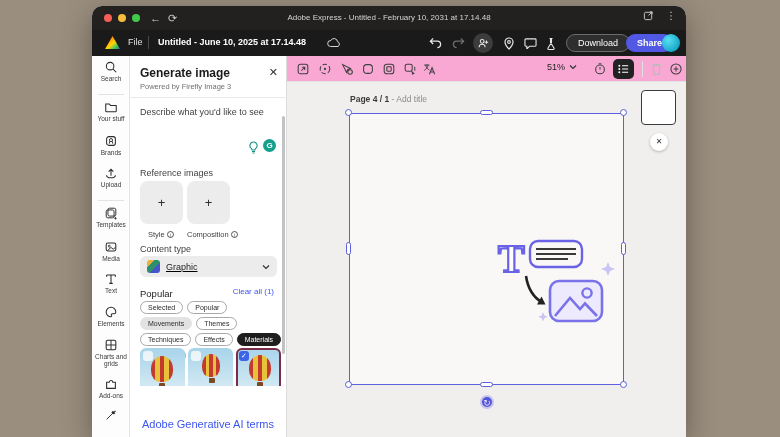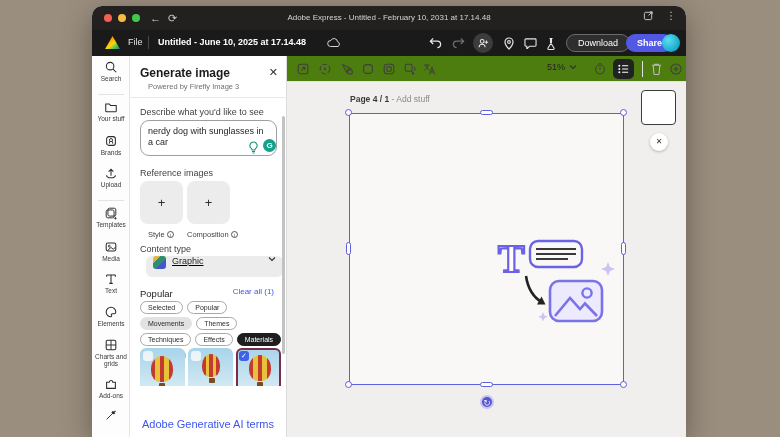--- a/index.html
+++ b/index.html
@@ -39,35 +39,35 @@
   .side-item { position:absolute; left:0; width:38px; display:flex; flex-direction:column;
                align-items:center; gap:1px; cursor:pointer; }
   .side-item span { font-size:6.5px; color:#3a3a3a; text-align:center; line-height:7px; }
   .side-div { position:absolute; left:6px; width:26px; height:1px; background:#e3e3e3; }
 
   
   .panel { position:absolute; left:38px; top:50px; width:157px; height:381px; background:#fff;
            border-right:1px solid #dcdcdc; }
   .p-title { position:absolute; left:10px; top:10px; font-size:12px; font-weight:bold; color:#1b1b1b; }
   .p-close { position:absolute; right:8px; top:10px; font-size:11px; color:#2e2e2e; cursor:pointer; }
-  .p-sub { position:absolute; left:18px; top:26px; font-size:7.5px; color:#707070; }
+  .p-sub { position:absolute; left:10px; top:26px; font-size:7.5px; color:#707070; }
   .p-div { position:absolute; left:0; top:41px; width:157px; height:1px; background:#e8e8e8; }
   .p-label { position:absolute; left:10px; font-size:9px; color:#3f3f3f; }
   .prompt { position:absolute; left:10px; top:64px; width:137px; height:36px; border:1px solid #9f9f9f;
             border-radius:9px; font-size:9px; color:#1f1f1f; padding:5px 7px; line-height:11px; background:#fff; }
   .bulb { position:absolute; left:118px; top:84px; }
   .gram { position:absolute; left:133px; top:83px; width:13px; height:13px; border-radius:50%;
           background:#15a08b; color:#fff; font-size:8px; font-weight:bold; text-align:center; line-height:13px; }
   .ref-tile { position:absolute; top:125px; width:43px; height:43px; background:#ececec; border-radius:8px;
               display:flex; align-items:center; justify-content:center; font-size:13px; color:#2e2e2e; cursor:pointer; }
   .ref-cap { position:absolute; top:174px; font-size:7.5px; color:#3f3f3f; display:flex; gap:2px; align-items:center; }
   .info-i { display:inline-block; width:7px; height:7px; border:0.8px solid #555; border-radius:50%;
             font-size:5px; line-height:7px; text-align:center; color:#555; }
-  .ctype { position:absolute; left:16px; top:200px; width:137px; height:21px; background:#ececec;
-           border-radius:6px; display:flex; align-items:flex-start; padding:0 7px; gap:6px; cursor:pointer;text-decoration:underline; }
+  .ctype { position:absolute; left:10px; top:200px; width:137px; height:21px; background:#ececec;
+           border-radius:6px; display:flex; align-items:center; padding:0 7px; gap:6px; cursor:pointer;text-decoration:underline; }
   .ctype .thumb-mini { width:13px; height:13px; border-radius:3px;
         background:linear-gradient(135deg,#e8b33c 0 30%,#2e8f6e 30% 60%,#4656c8 60%); }
   .ctype .cval { font-size:9px; color:#1f1f1f; flex:1; }
   .styles-head { position:absolute; left:10px; top:232px; font-size:9.5px; color:#1d1d1d; }
   .clear-all { position:absolute; right:12px; top:231px; font-size:8px; font-weight:normal; color:#3d55ec; cursor:pointer; }
   .chips { position:absolute; left:10px; top:245px; width:142px; display:flex; flex-wrap:wrap; gap:3px 4px; }
   .chip { height:13px; border-radius:7px; border:1px solid #a8a8a8; font-size:7px; color:#2c2c2c;
           display:flex; align-items:center; padding:0 7px; background:#fff; cursor:pointer; white-space:nowrap; }
   .chip.tonal { background:#e2e2e2; border-color:#e2e2e2; }
   .chip.filled { background:#1e1e1e; border-color:#1e1e1e; color:#fff; }
@@ -82,21 +82,21 @@
            background:rgba(255,255,255,.75); }
   .badge.checked { background:#3d63e6; color:#fff; font-size:7px; line-height:10px; text-align:center; }
   .p-footer { position:absolute; left:0; top:330px; width:156px; height:51px; background:#fff; }
   .gen-btn { position:absolute; left:10px; top:4px; width:137px; height:23px; border:none; border-radius:12px;
              background:#5258e4; color:#fff; font-size:10px; font-weight:bold; cursor:pointer;
              font-family:"Liberation Sans", sans-serif; }
   .terms { position:absolute; left:0; top:32px; width:156px; text-align:center; font-size:11px; color:#3d55ec; cursor:pointer; }
   .p-scroll { position:absolute; right:1px; top:60px; width:3px; height:238px; background:#c2c2c2; border-radius:2px; }
 
   
-  .canvas-tools { position:absolute; left:195px; top:50px; width:399px; height:26px; background:#4d7c0f;
+  .canvas-tools { position:absolute; left:195px; top:50px; width:399px; height:26px; background:#f9a8d4;
                   border-bottom:1px solid #e2e2e2; }
   .t-icon { position:absolute; top:5px; width:16px; height:16px; display:flex; align-items:center;
             justify-content:center; cursor:pointer; }
   .zoomctl { position:absolute; left:260px; top:6px; font-size:9px; color:#222; display:flex;
              align-items:center; gap:4px; cursor:pointer; }
   .dark-btn { position:absolute; left:326px; top:3px; width:21px; height:20px; background:#222;
               border-radius:5px; display:flex; align-items:center; justify-content:center; cursor:pointer; }
   .tools-sep { position:absolute; left:355px; top:5px; width:1px; height:16px; background:#e0e0e0; }
 
   .canvas-area { position:absolute; left:195px; top:76px; width:399px; height:355px; background:#f1efed; }
@@ -282,21 +282,20 @@
       </div>
     </div>
 
     <div class="panel">
       <div class="p-title">Generate image</div>
       <div class="p-close">✕</div>
       <div class="p-sub">Powered by Firefly Image 3</div>
       <div class="p-div"></div>
 
       <div class="p-label" style="top:51px;">Describe what you'd like to see</div>
-      <div class="prompt">nerdy dog with sunglasses in a car</div>
       <div class="bulb">
         <svg width="11" height="13" viewBox="0 0 11 13">
             <path d="M5.5 1 a3.6 3.6 0 0 1 2 6.6 c-.5.4 -.6.9 -.6 1.4 h-2.8 c0 -.5 -.1 -1 -.6 -1.4 A3.6 3.6 0 0 1 5.5 1 Z" fill="none" stroke="#12917e" stroke-width="1.1"></path>
             <path d="M4 10.5 h3 M4.5 12 h2" stroke="#12917e" stroke-width="1"></path>
           </svg>
       </div>
       <div class="gram">G</div>
 
       <div class="p-label" style="top:112px;">Reference images</div>
       <div class="ref-tile" style="left:10px;">+</div>
@@ -430,21 +429,21 @@
         <svg width="14" height="14" viewBox="0 0 16 16">
             <circle cx="8" cy="8" r="5.8" fill="none" stroke="#3f3f3f" stroke-width="1.2"></circle>
             <path d="M8 5.2 V10.8 M5.2 8 H10.8" stroke="#3f3f3f" stroke-width="1.2"></path>
           </svg>
       </div>
     </div>
 
     <div class="canvas-area">
       <div class="page-cap">
         <b>Page 4 / 1</b>
-        <span>- Add stuff</span>
+        <span>- Add title</span>
       </div>
 
       <div class="artboard">
         <svg class="illus" width="130" height="100" viewBox="0 0 130 100">
           <text x="10" y="48" font-family="Liberation Serif, serif" font-size="40" font-weight="bold" fill="#ffffff" stroke="#6a63e6" stroke-width="2.2">T</text>
           <rect x="42" y="17" width="52" height="26" rx="8" fill="none" stroke="#6a63e6" stroke-width="2.4"></rect>
           <path d="M48 25 H88 M48 30 H88 M48 35 H80" stroke="#3a3a3a" stroke-width="2.2"></path>
           <path d="M38 52 C 40 66, 46 74, 55 79" fill="none" stroke="#222" stroke-width="2.6"></path>
           <path d="M49 80.5 L57.5 80.5 L53.5 72.5 Z" fill="#222"></path>
           <rect x="62" y="57" width="52" height="40" rx="9" fill="#eceafc" stroke="#7a72e8" stroke-width="2.6"></rect>

